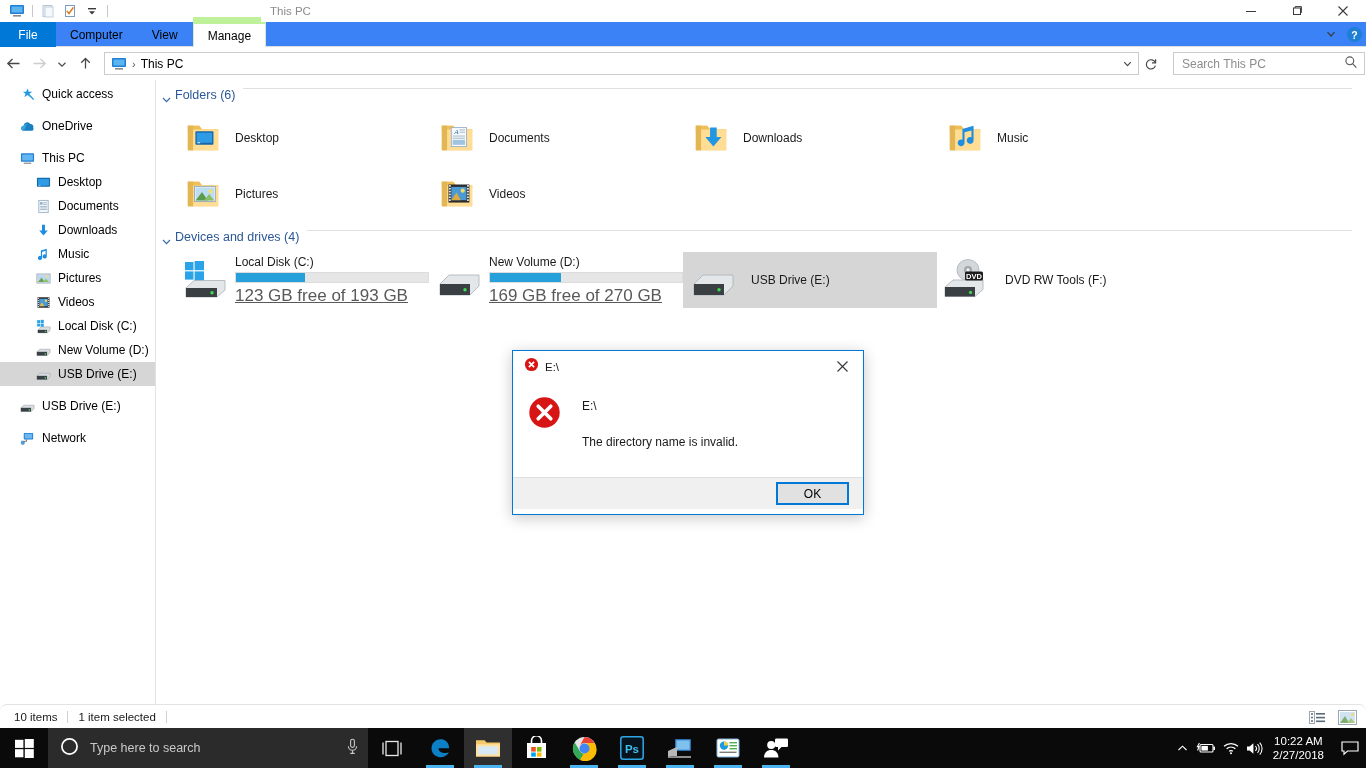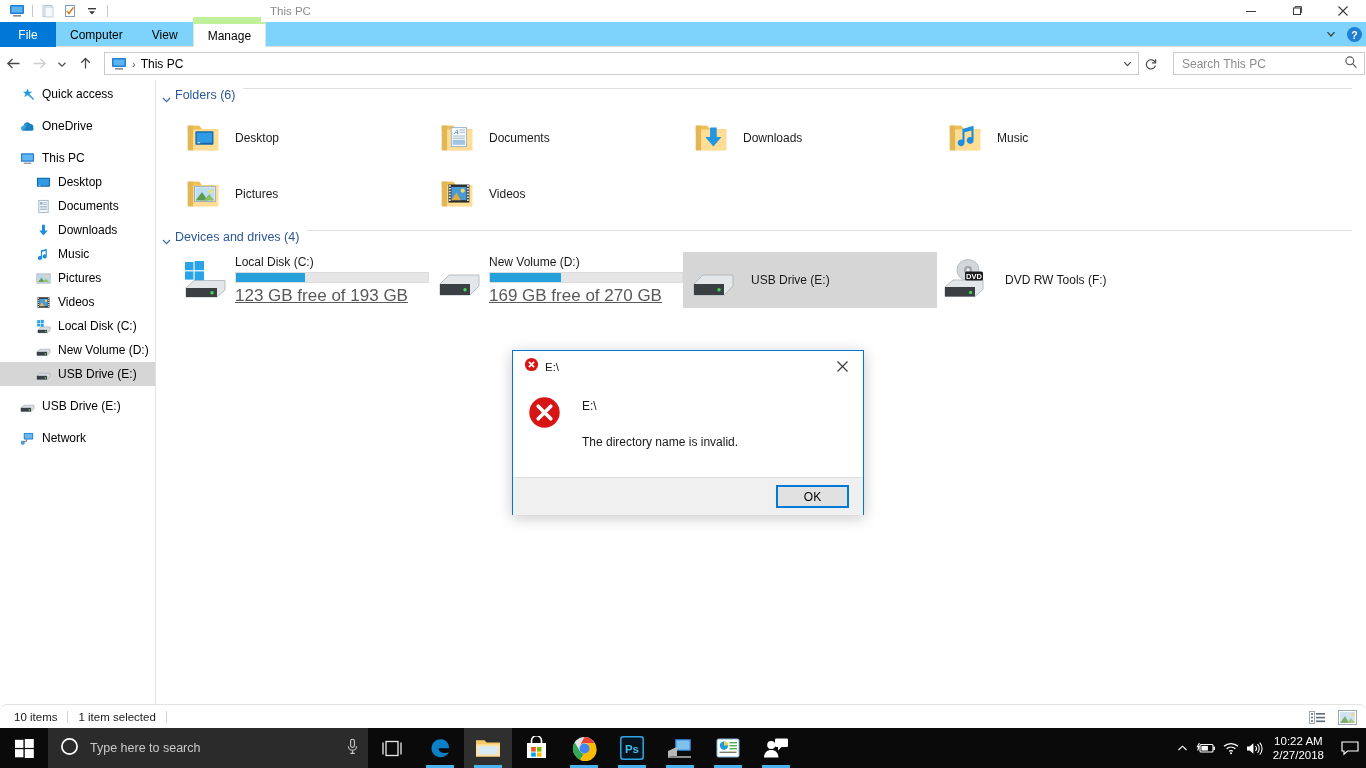--- a/index.html
+++ b/index.html
@@ -29,21 +29,21 @@
     position: absolute; left: 270px; top: 0; height: 22px;
     display: flex; align-items: center; font-size: 11.5px; color: #8b8b8b;
   }
   .wincontrols { position: absolute; right: 0; top: 0; display: flex; height: 22px; }
   .wc { width: 46px; height: 22px; display: flex; align-items: center; justify-content: center; }
   .wc svg { display: block; }
 
   
   .ribbonbar {
     position: absolute; top: 22px; left: 0; width: 1366px; height: 25px;
-    background: #7dd3fc; border-bottom: 1px solid #dedede;
+    background: #3b82f6; border-bottom: 1px solid #dedede;
   }
   .tabs { position: absolute; left: 0; top: 0; display: flex; height: 25px; }
   .tab {
     height: 25px; display: flex; align-items: center; justify-content: center;
     font-size: 12px; color: #000; padding: 0 14px; min-width: 56px;
   }
   .tab.file { background: #0078d7; color: #fff; width: 56px; padding: 0; }
   .tab.manage {
     border-left: 1px solid #d9e8cf; border-right: 1px solid #d9e8cf;
     border-top: 2px solid #bff09a; background: #fff;
@@ -178,21 +178,21 @@
   .dlg-close {
     position: absolute; right: 0; top: 0; width: 42px; height: 31px;
     display: flex; align-items: center; justify-content: center;
   }
   .dlg-body { height: 95px; display: flex; padding: 12px 0 0 15px; }
   .dlg-body .err-ic { width: 46px; flex: 0 0 46px; padding-top: 2px; }
   .dlg-msgs { padding-left: 8px; }
   .dlg-head { font-size: 12px; color: #1a1a1a; margin-top: 5px; }
   .dlg-msg { font-size: 12px; color: #1a1a1a; margin-top: 22px; }
   .dlg-footer {
-    height: 38px; background: #f0f0f0; border-top: 1px solid #dfdfdf;
+    height: 32px; background: #f0f0f0; border-top: 1px solid #dfdfdf;
     display: flex; align-items: center; justify-content: flex-end; padding-right: 14px;
   }
   .dlg-ok {
     width: 73px; height: 23px; background: #e1e1e1; border: 2px solid #0078d7;
     font-size: 12px; color: #000; font-family: "Liberation Sans", sans-serif;
     display: flex; align-items: center; justify-content: center;
   }
 </style>
 </head>
 <body>

